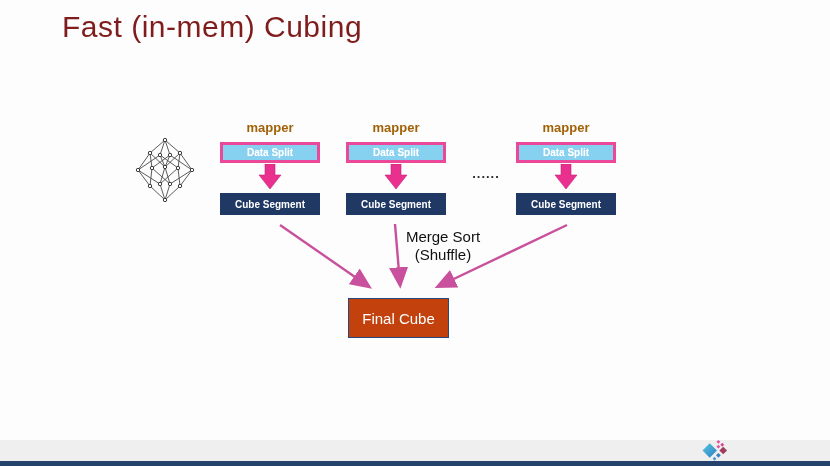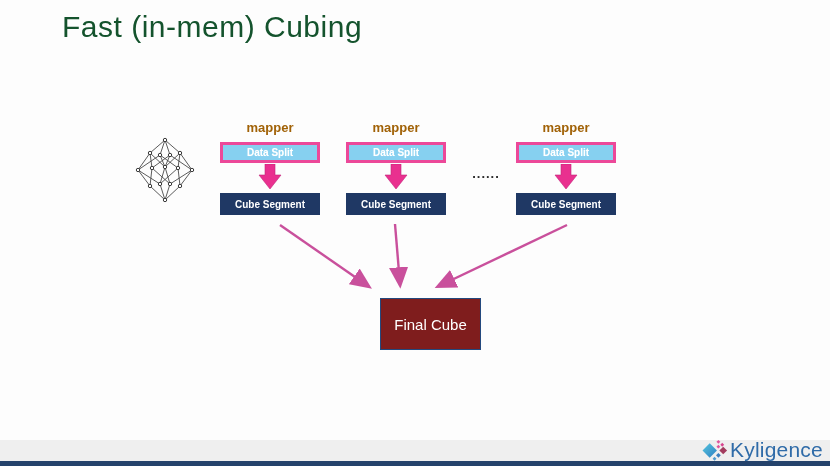--- a/index.html
+++ b/index.html
@@ -3,21 +3,21 @@
 <meta charset="utf-8">
 <style>
   * { margin:0; padding:0; box-sizing:border-box; }
   html,body { width:830px; height:466px; }
   body { font-family:"Liberation Sans", sans-serif; background:#ffffff; overflow:hidden; }
 
   .slide { position:relative; width:830px; height:466px; background:#fdfdfd; }
 
   .slide-title {
     position:absolute; left:62px; top:10px;
-    font-size:30px; font-weight:400; color:#14532d; letter-spacing:0.5px;
+    font-size:30px; font-weight:400; color:#7f1d1d; letter-spacing:0.5px;
   }
 
   .lattice { position:absolute; left:133px; top:136px; width:64px; height:68px; }
 
   .col-label {
     position:absolute; width:100px; text-align:center; top:120px;
     font-size:13px; color:#a16207; font-weight:700;
   }
   .data-split {
     position:absolute; top:142px; width:100px; height:21px;
@@ -42,24 +42,24 @@
   }
 
   .merge-sort {
     position:absolute; left:378px; top:228px; width:130px; text-align:center;
     font-size:15px; color:#111; line-height:18px; font-weight:400;
   }
 
   .converge-lines { position:absolute; left:260px; top:218px; width:320px; height:76px; }
 
   .final-cube {
-    position:absolute; left:348px; top:298px; width:101px; height:52px;
-    background:#7f1d1d; border:1px solid #24497e;
+    position:absolute; left:348px; top:298px; width:101px; height:40px;
+    background:#c2410c; border:1px solid #24497e;
     color:#ffffff; font-size:15px; font-weight:400;
-    display:flex; align-items:center; justify-content:center;margin-left:32px;
+    display:flex; align-items:center; justify-content:center;
   }
   .reducer-label {
     position:absolute; left:348px; top:346px; width:101px; text-align:center;
     font-size:14px; color:#111; font-weight:400;
   }
 
   .footer-strip { position:absolute; left:0; top:440px; width:830px; height:21px; background:#efefef; }
   .footer-bar   { position:absolute; left:0; top:461px; width:830px; height:5px; background:#24426b; }
 
   .brand { position:absolute; left:702px; top:437px; height:26px; display:flex; align-items:center; }
@@ -122,20 +122,24 @@
 
   <div class="ellipsis-dots">......</div>
 
   <div class="col-label col3">mapper</div>
   <div class="data-split col3">Data Split</div>
   <svg class="down-arrow ar3" viewBox="0 0 26 26">
     <polygon points="8,0 18,0 18,11 24,11 13,25 2,11 8,11" fill="#e9308f" stroke="#c2257a" stroke-width="0.6"></polygon>
   </svg>
   <div class="cube-segment col3">Cube Segment</div>
 
+  <div class="merge-sort">
+    <span>Merge Sort</span><br>
+    <span>(Shuffle)</span>
+  </div>
 
   <svg class="converge-lines" viewBox="0 0 320 76">
     <defs>
       <marker id="ah" markerWidth="9" markerHeight="8" refX="7" refY="4" orient="auto">
         <polygon points="0,0 9,4 0,8" fill="#c9509c"></polygon>
       </marker>
     </defs>
     <line x1="20" y1="7" x2="108" y2="68" stroke="#c9509c" stroke-width="2.4" marker-end="url(#ah)"></line>
     <line x1="135" y1="6" x2="140" y2="66" stroke="#c9509c" stroke-width="2.4" marker-end="url(#ah)"></line>
     <line x1="307" y1="7" x2="179" y2="68" stroke="#c9509c" stroke-width="2.4" marker-end="url(#ah)"></line>
@@ -155,16 +159,15 @@
         </linearGradient>
       </defs>
       <polygon points="0.5,14 8,6.5 15.5,14 8,21.5" fill="url(#teal)"></polygon>
       <polygon points="15,5 17,3 19,5 17,7" fill="#e0559d"></polygon>
       <polygon points="19,8 21,6 23,8 21,10" fill="#d8468f"></polygon>
       <polygon points="15,10 17,8 19,10 17,12" fill="#e0559d"></polygon>
       <polygon points="18,14 22,10 26,14 22,18" fill="#a23b5e"></polygon>
       <polygon points="14.5,19 17,16.5 19.5,19 17,21.5" fill="#3b7ec0"></polygon>
       <polygon points="11,22.5 13,20.5 15,22.5 13,24.5" fill="#4f9bd0"></polygon>
     </svg>
-    <span class="brand-name">Kyligence</span>
   </div>
 
 </div>
 
 </body></html>

